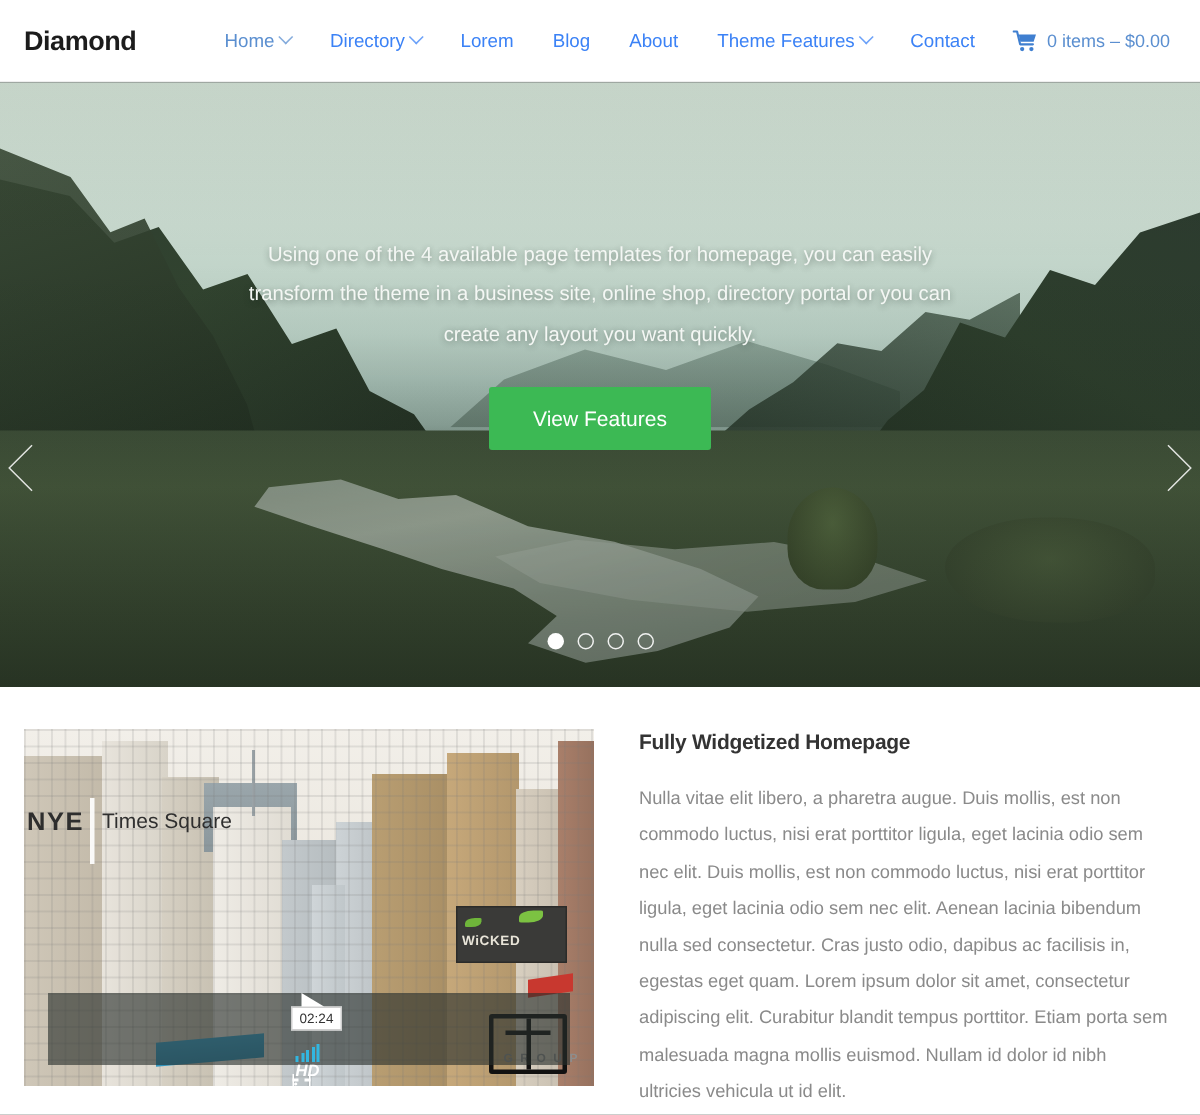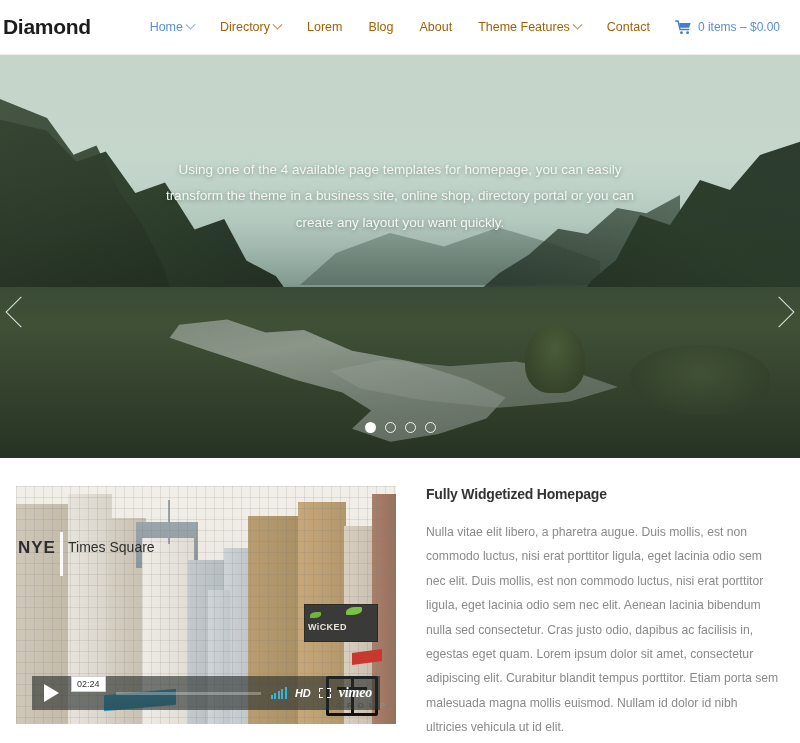--- a/index.html
+++ b/index.html
@@ -11,29 +11,29 @@
 
   
   .site-header {
     height: 55px; width: 800px;
     background: #ffffff;
     display: flex; align-items: center;
     border-bottom: 1px solid #eeeeee;
     position: relative;
   }
   .logo {
-    font-size: 21px; font-weight: bold; color: #1c1c1c;
-    margin-left: 3px; letter-spacing: -0.3px;
+    font-size: 18px; font-weight: bold; color: #1c1c1c;
+    margin-left: 16px; letter-spacing: -0.3px;
   }
   .main-nav {
     display: flex; align-items: center; gap: 0;
     margin-left: auto; margin-right: 16px;
   }
   .nav-item {
-    font-size: 12.5px; color: #a16207;
+    font-size: 12.5px; color: #3b82f6;
     padding: 0 13px; white-space: nowrap;
     display: flex; align-items: center; gap: 4px;
     cursor: pointer;
   }
   .nav-item.active { color: #5b8fd0; }
   .caret {
     display: inline-block; width: 7px; height: 7px;
     border-right: 1.3px solid currentColor;
     border-bottom: 1.3px solid currentColor;
     transform: rotate(45deg) translate(-2px,-2px);
@@ -260,23 +260,23 @@
   .group-logo:after {
     content: ""; position: absolute; left: 8px; right: 8px; top: 8px;
     height: 3px; background: #111;
   }
   .group-word {
     position: absolute; right: 6px; bottom: 14px;
     font-size: 8px; letter-spacing: 5px; color: #8d8d8d; font-weight: bold;
   }
 
   .player-bar {
-    position: absolute; left: 16px; right: 16px; bottom: 14px; height: 34px;
+    position: absolute; left: 16px; right: 16px; bottom: 14px; height: 48px;
     background: rgba(40,46,44,.62);
-    display: flex; align-items: center; padding: 0 8px 0 6px;
+    display: flex; align-items: center; padding: 0 8px 0 6px; flex-direction: column;
   }
   .play-btn {
     width: 0; height: 0; margin-left: 6px;
     border-left: 15px solid #ffffff;
     border-top: 9px solid transparent;
     border-bottom: 9px solid transparent;
     cursor: pointer;
   }
   .time-chip {
     margin-left: 12px; background: #ffffff; color: #333;
@@ -365,20 +365,21 @@
     <div class="meadow"></div>
     <div class="stream"></div>
     <div class="stream-b"></div>
     <div class="bush-right"></div>
     <div class="shrub-mid"></div>
     <div class="hero-vignette"></div>
   </div>
 
   <div class="hero-content">
     <p class="hero-sub">Using one of the 4 available page templates for homepage, you can easily transform the theme in a business site, online shop, directory portal or you can create any layout you want quickly.</p>
+    <button class="hero-btn">View Features</button>
   </div>
 
   <div class="hero-arrow arrow-prev"></div>
   <div class="hero-arrow arrow-next"></div>
 </section>
 
 <div class="hero-dots">
   <span class="dot active"></span>
   <span class="dot"></span>
   <span class="dot"></span>

